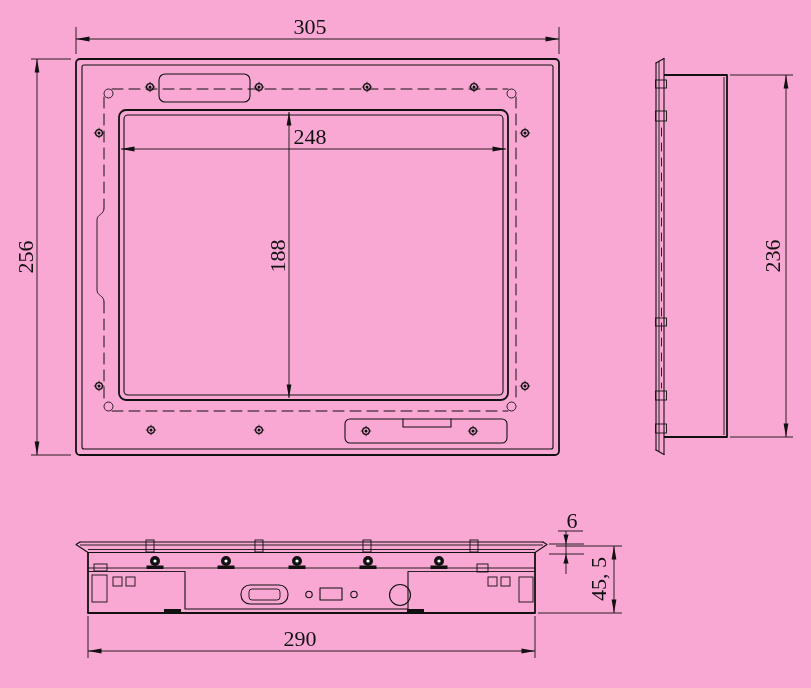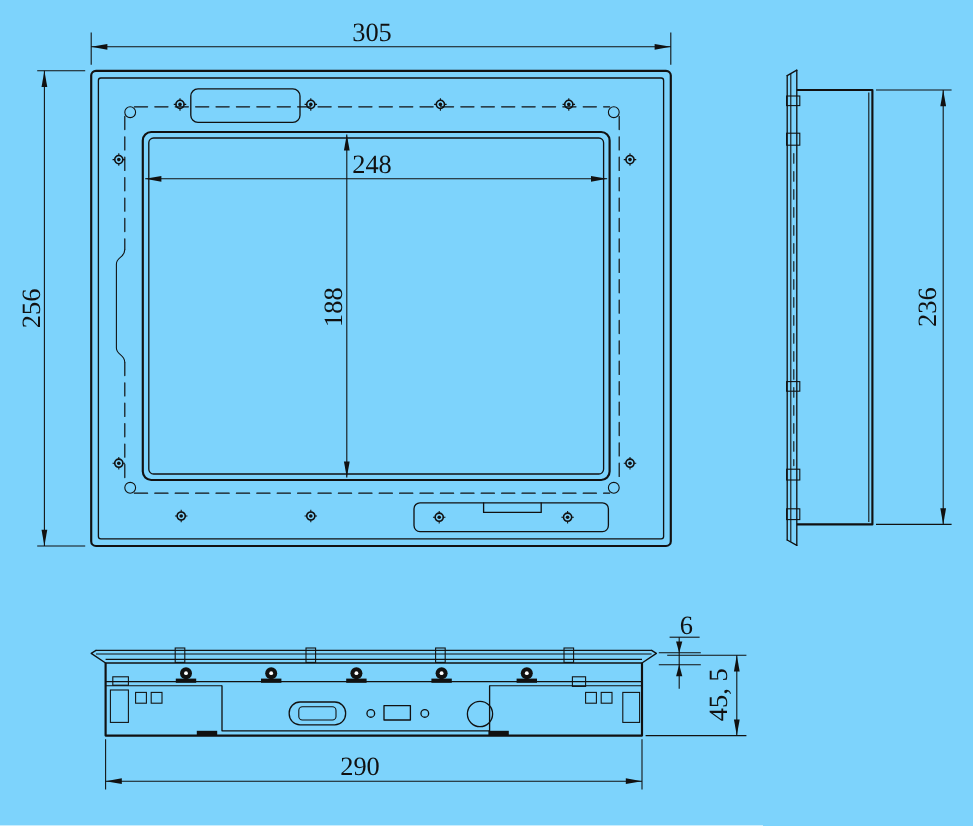--- a/index.html
+++ b/index.html
@@ -1,16 +1,16 @@
 <!DOCTYPE html>
 <html><head>
 <meta charset="utf-8">
 <style>
   html,body{margin:0;padding:0;background:#ffffff;}
-  .stage{width:811px;height:688px;position:relative;background:#7dd3fc;font-family:"Liberation Serif", serif;}
+  .stage{width:811px;height:688px;position:relative;background:#f9a8d4;font-family:"Liberation Serif", serif;}
   .ln{fill:none;stroke:#111;stroke-width:1.1;stroke-linejoin:round;stroke-linecap:round;}
   .ln2{fill:none;stroke:#111;stroke-width:1.8;stroke-linejoin:round;}
   .thin{fill:none;stroke:#111;stroke-width:0.9;}
   .dash{stroke-dasharray:11 6;stroke-width:1;}
   .dashS{stroke-dasharray:8 7;stroke-width:0.9;}
   .dim{fill:none;stroke:#111;stroke-width:0.9;}
   .dimtext{font-family:"Liberation Serif", serif;font-size:22px;fill:#111;text-anchor:middle;}
   .blk{fill:#111;stroke:none;}
 </style>
 </head>

